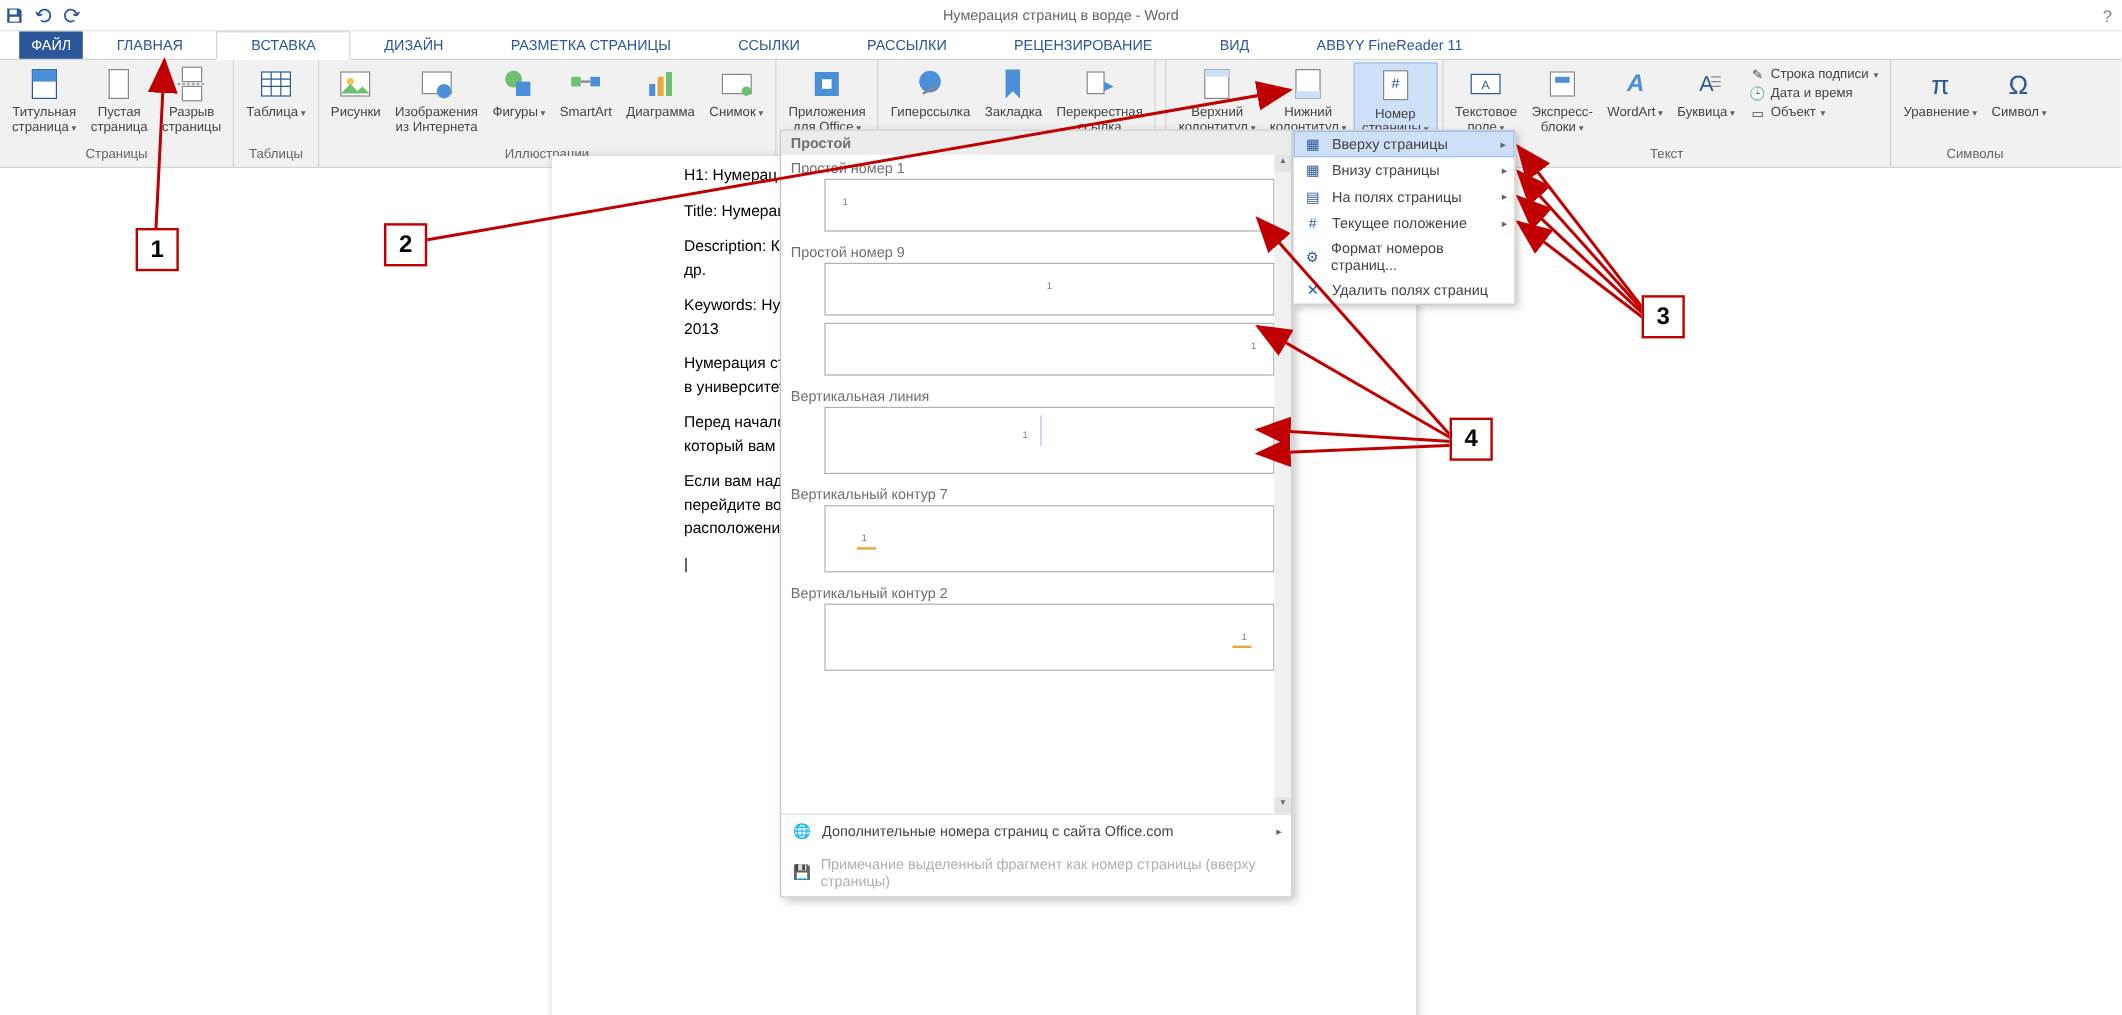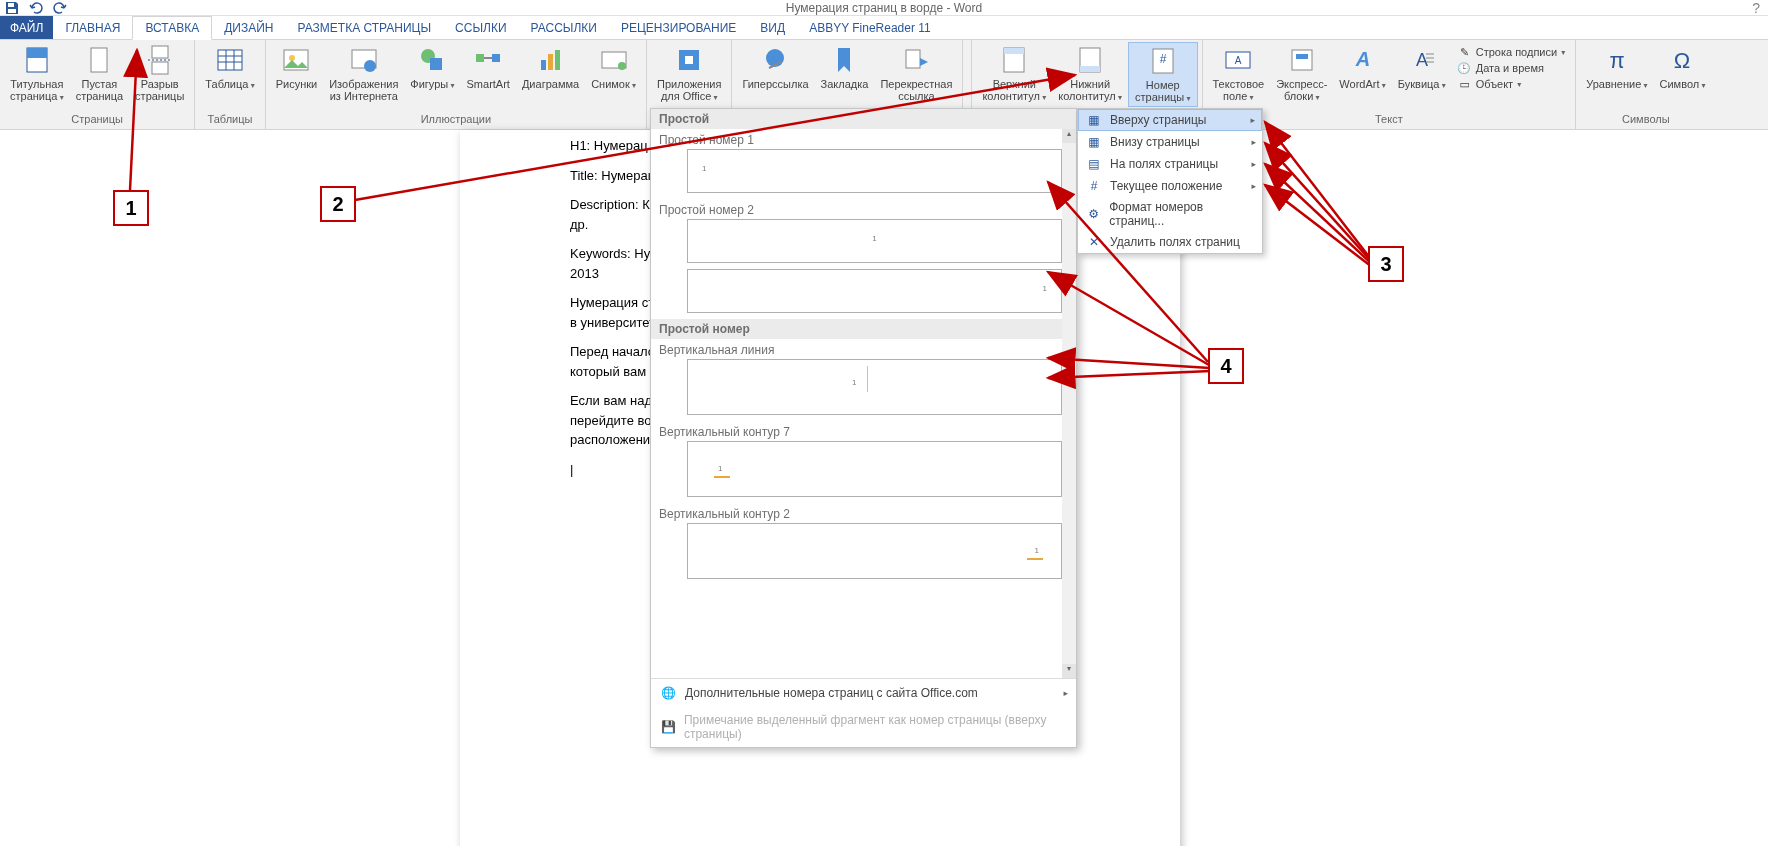--- a/index.html
+++ b/index.html
@@ -8,21 +8,21 @@
   font-size: 11px;
   background: #fff;
   width: 1768px;
   height: 846px;
   overflow: hidden;
   position: relative;
 }
 
 
 .title-bar {
-  height: 16px;
+  height: 26px;
   background: #fff;
   display: flex;
   align-items: center;
   position: relative;
   border-bottom: 1px solid #e1e1e1;
 }
 .qat {
   display: flex;
   align-items: center;
   gap: 8px;
@@ -51,32 +51,33 @@
 
 
 .ribbon-tabs {
   display: flex;
   height: 24px;
   background: #fff;
   align-items: stretch;
   border-bottom: 1px solid #d4d4d4;
 }
 .ribbon-tab {
-  padding: 0 12px;
+  padding: 0 28px;
   display: flex;
   align-items: center;
   color: #2b579a;
   font-size: 12px;
   cursor: pointer;
   text-transform: uppercase;
 }
 .ribbon-tab.file-tab {
   background: #2b579a;
   color: #fff;
   padding: 0 10px;
+  margin-left: 16px;
 }
 .ribbon-tab.active {
   background: #fff;
   border: 1px solid #d4d4d4;
   border-bottom: 1px solid #fff;
   margin-bottom: -1px;
   z-index: 2;
 }
 
 
@@ -679,29 +680,28 @@
   </div>
 </div>
 
 <div class="gallery">
   <div class="gallery-section-header">Простой</div>
   <div class="gallery-body">
     <div class="gallery-item-label">Простой номер 1</div>
     <div class="gallery-item-preview">
         <span class="preview-num left">1</span>
       </div>
-    <div class="gallery-item-label">Простой номер 2</div>
+    <div class="gallery-item-label">Простой номер 9</div>
     <div class="gallery-item-preview">
         <span class="preview-num center">1</span>
       </div>
     <div class="gallery-item-preview">
         <span class="preview-num right">1</span>
       </div>
 
-    <div class="gallery-section-header" style="margin-top:4px">Простой номер</div>
     <div class="gallery-item-label">Вертикальная линия</div>
     <div class="gallery-item-preview tall">
         <span class="preview-vline"></span>
         <span class="preview-num" style="left:44%;top:18px">1</span>
       </div>
     <div class="gallery-item-label">Вертикальный контур 7</div>
     <div class="gallery-item-preview tall">
         <span class="preview-num" style="left:30px;top:22px">1</span>
         <span class="preview-underline" style="left:26px;top:34px"></span>
       </div>

